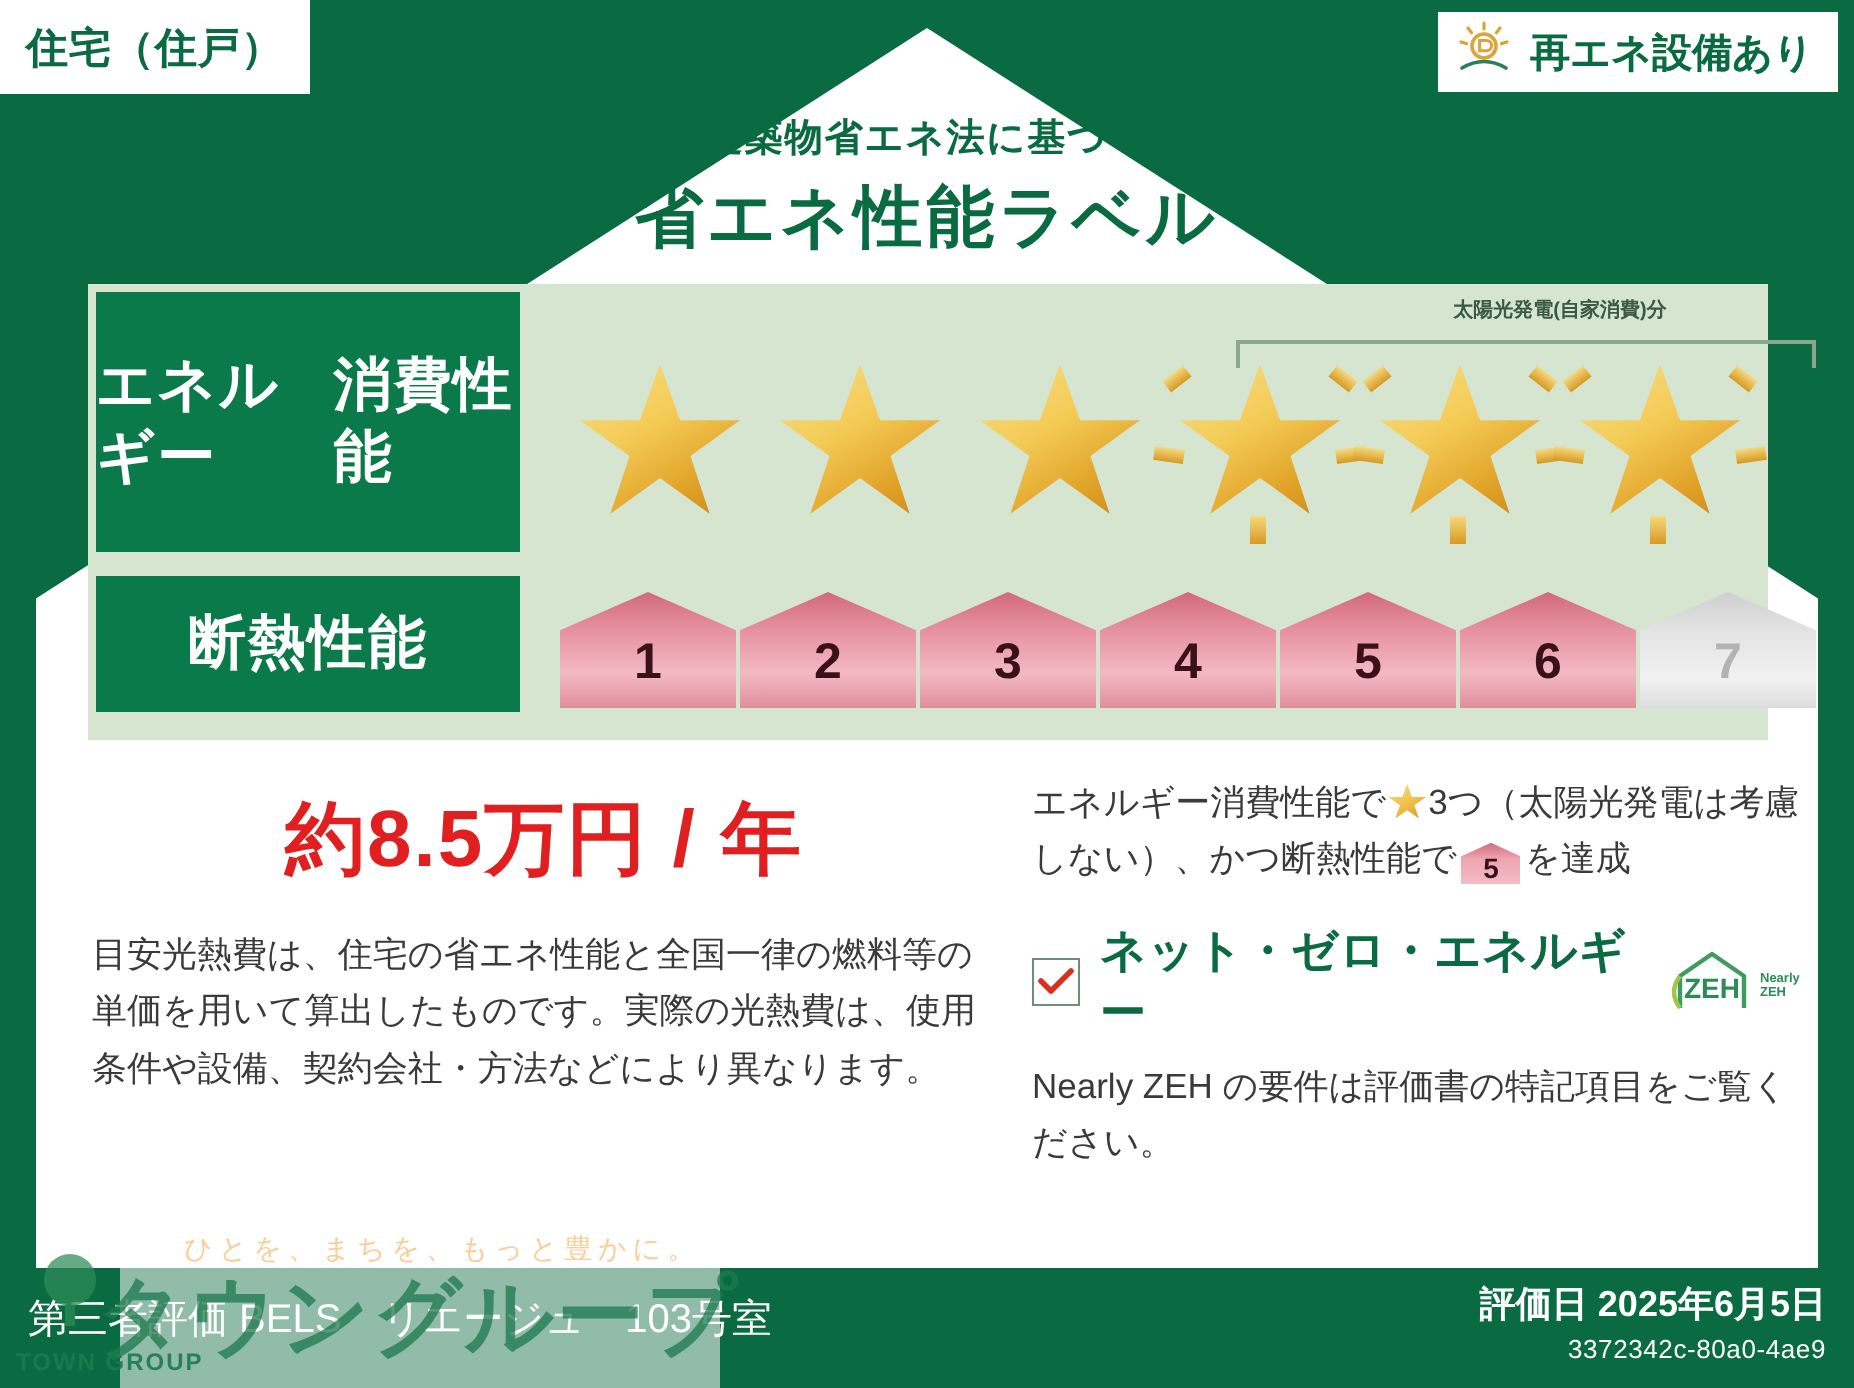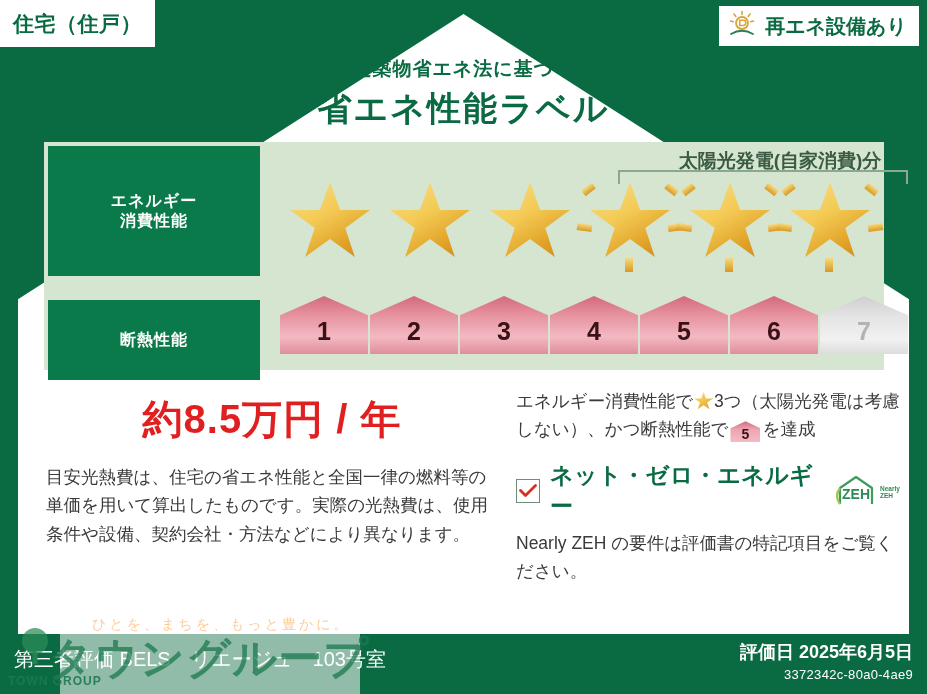--- a/index.html
+++ b/index.html
@@ -59,30 +59,30 @@
   #perf-panel {
     position: absolute; left: 44px; top: 142px;
     width: 840px; height: 228px;
     background: #d5e5d0;
     z-index: 8;
   }
   .perf-row { position: absolute; left: 0; width: 100%; }
   .perf-label {
     position: absolute; left: 4px; width: 212px;
     background: #0a7a4a; color: #ffffff;
-    display: flex; flex-direction: column; align-items: center; justify-content: center;
-    font-weight: bold; font-size: 16px; line-height: 1.25; letter-spacing: 1px;
+    display: flex; flex-direction: row; align-items: center; justify-content: center;
+    font-weight: bold; font-size: 29px; line-height: 1.25; letter-spacing: 1px;
   }
   #row-energy .perf-label { top: 4px; height: 130px; }
-  #row-insul  .perf-label { top: 12px; height: 80px; }
+  #row-insul  .perf-label { top: 0px; height: 68px; }
 
   
   #solar-note {
     position: absolute; left: 596px; top: 6px; width: 280px;
-    text-align: center; color: #3a5a43; font-size: 19px; font-weight: bold;
+    text-align: center; color: #3a5a43; font-size: 10px; font-weight: bold;
   }
   #solar-bracket {
     position: absolute; left: 574px; top: 28px; width: 290px; height: 14px;
     border: 2px solid #8aa890; border-bottom: none;
   }
 
   
   #stars-area { position: absolute; left: 236px; top: 26px; width: 600px; height: 104px; }
   .star-slot { position: absolute; top: 6px; width: 100px; height: 96px; }
   .star-slot .star {

